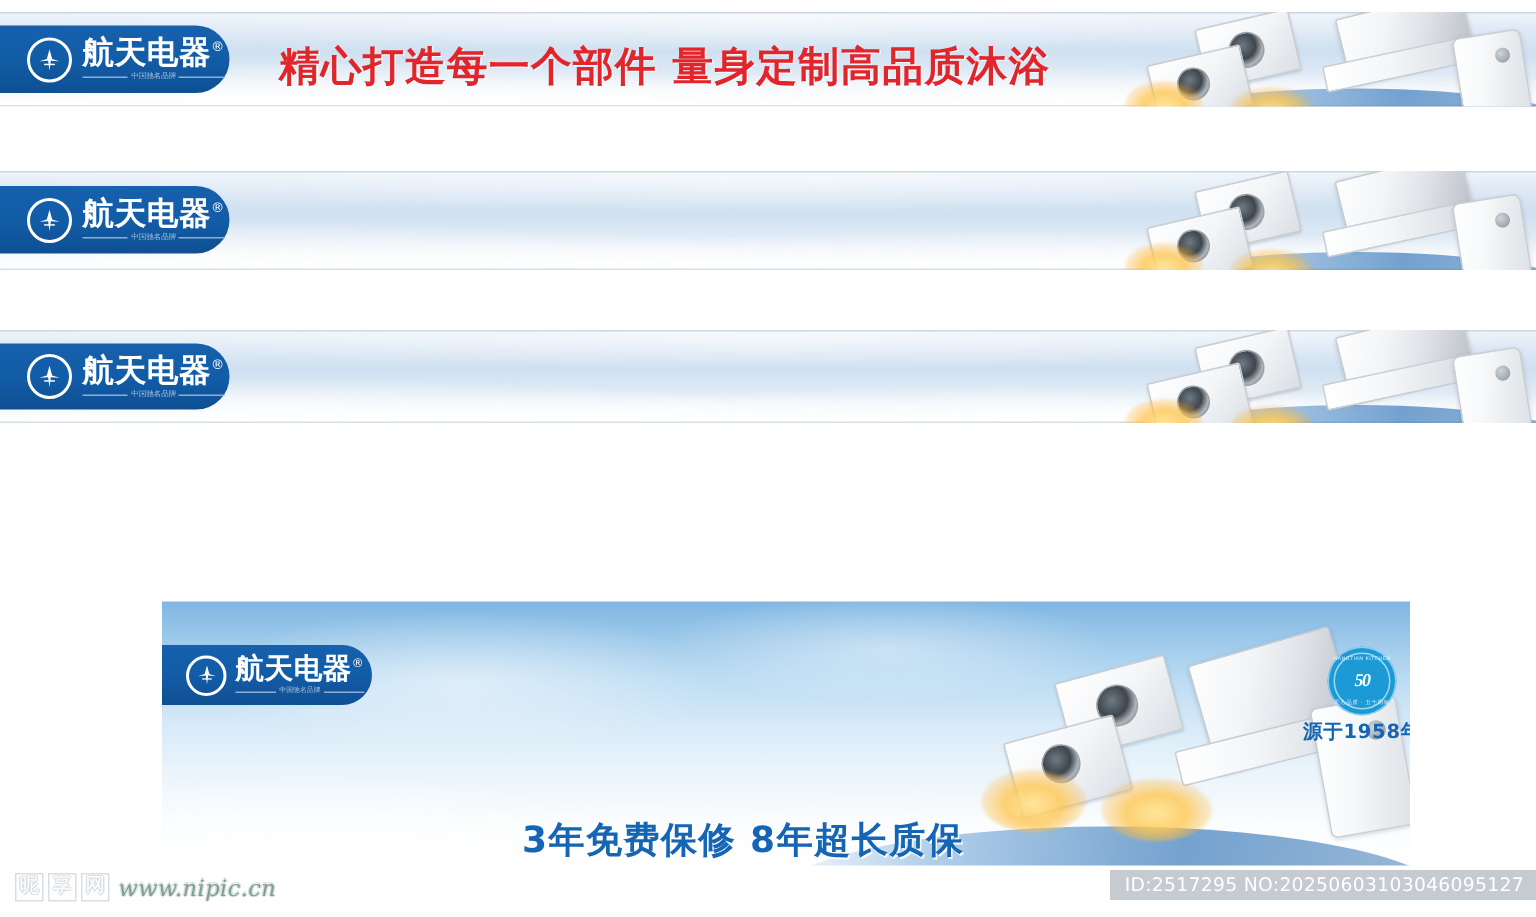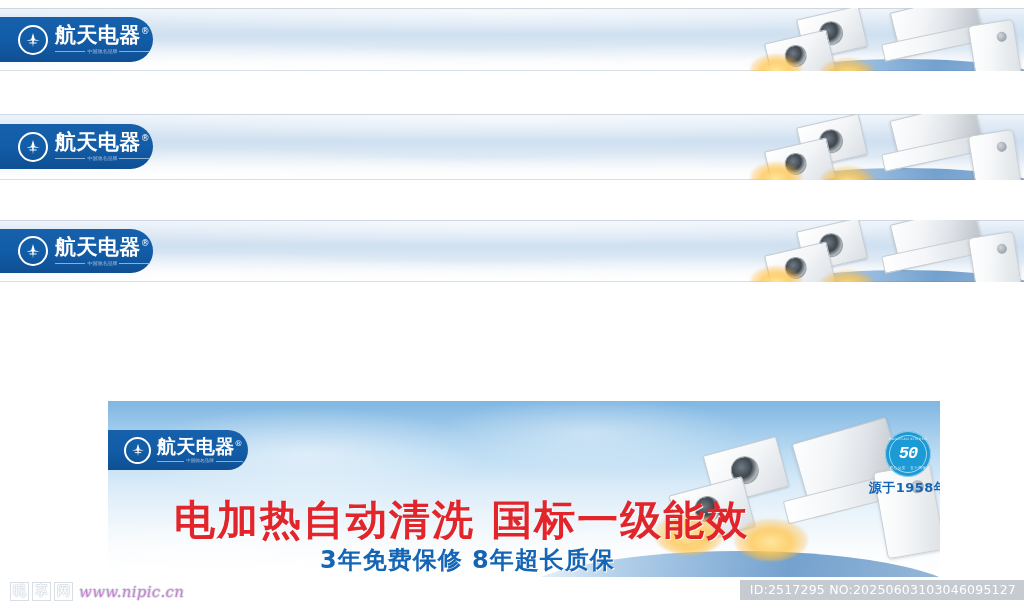--- a/index.html
+++ b/index.html
@@ -108,21 +108,21 @@
 
   
   .headline {
     position: absolute;
     white-space: nowrap;
     font-weight: 700;
     font-family: "DejaVu Sans", "Liberation Sans", sans-serif;
   }
   .red   { color: #e1252b; }
   .blue  { color: #1a8fd1; }
-  .navy  { color: #1565b5; }
+  .navy  { color: #1565b5; margin-left: 28px; }
   .t-shadow-red  { text-shadow: 1px 1px 0 rgba(255,255,255,.85); }
   .t-shadow-blue { text-shadow: 1px 1px 0 rgba(255,255,255,.9); }
 
   
   .products {
     position: absolute;
     right: 0; top: 0; bottom: 0;
     pointer-events: none;
   }
   .prd { position: absolute; }
@@ -212,24 +212,24 @@
     border-radius: 50%;
     border: 1px solid rgba(255,255,255,.6);
   }
   .anniv-50 {
     position: absolute;
     inset: 0;
     display: flex;
     align-items: center;
     justify-content: center;
     color: #ffffff;
-    font-size: 17px;
+    font-size: 12px;
     font-weight: 700;
     font-style: italic;
-    font-family: Liberation Mono, monospace;
+    font-family: Liberation Serif, serif;
     letter-spacing: -1px;
     padding-bottom: 2px;
     box-sizing: border-box;
   }
   .anniv-arc-top, .anniv-arc-bot {
     position: absolute;
     left: 0; right: 0;
     color: rgba(255,255,255,.88);
     font-size: 3.2px;
     letter-spacing: .4px;
@@ -271,21 +271,21 @@
     line-height: 16px;
     text-align: center;
     text-shadow:
       -1px 0 #b9c4cd, 1px 0 #b9c4cd,
       0 -1px #b9c4cd, 0 1px #b9c4cd;
   }
   #watermark .wm-url {
     font-family: "DejaVu Serif", "Liberation Serif", serif;
     font-style: italic;
     font-size: 15px;
-    color: #a21caf;
+    color: #14532d;
     text-shadow:
       -1px 0 #b9c4cd, 1px 0 #b9c4cd,
       0 -1px #b9c4cd, 0 1px #b9c4cd;
     letter-spacing: .3px;
   }
 
   
   #id-strip {
     position: absolute;
     right: 0;
@@ -336,20 +336,21 @@
         <span>航天电器</span><span class="reg">®</span>
       </div>
       <div class="logo-sub" style="font-size:5px; margin-top:3px;">
         <i class="dash"></i>
         <span>中国驰名品牌</span>
         <i class="dash"></i>
       </div>
     </div>
   </div>
 
+  <div class="headline red t-shadow-red" style="left:186px; top:18px; font-size:27px; letter-spacing:1px;">精心打造每一个部件  量身定制高品质沐浴</div>
 </div>
 
 <div class="banner" id="banner-2" style="left:0; top:114px; width:1024px; height:66px;">
   <div class="sky"></div>
   <div class="topline"></div>
   <div class="botline"></div>
 
   <div class="products" style="width:260px;">
     <div class="sea prd" style="left:-10px; bottom:-14px; width:300px; height:26px;"></div>
     <div class="prd hood" style="left:130px; top:-4px; width:84px; height:46px; transform:rotate(-14deg); border-radius:2px;"></div>
@@ -473,21 +474,20 @@
   <div class="anniv" style="left:745px; top:30px; width:110px;">
     <div class="anniv-circle">
       <div class="ring"></div>
       <div class="anniv-arc-top">HANGTIAN KITCHEN</div>
       <div class="anniv-50">50</div>
       <div class="anniv-arc-bot">匠心品质 · 五十周年</div>
     </div>
     <div class="anniv-year">源于1958年</div>
   </div>
 
-  <div class="headline red t-shadow-red" style="left:66px; top:92px; font-size:41px; letter-spacing:2px;">电加热自动清洗  国标一级能效</div>
 
   <div class="headline navy t-shadow-blue" style="left:212px; top:143px; font-size:24px; letter-spacing:1px;">3年免费保修  8年超长质保</div>
 </div>
 
 <div id="watermark">
   <div class="wm-boxes">
     <span>昵</span>
     <span>享</span>
     <span>网</span>
   </div>

